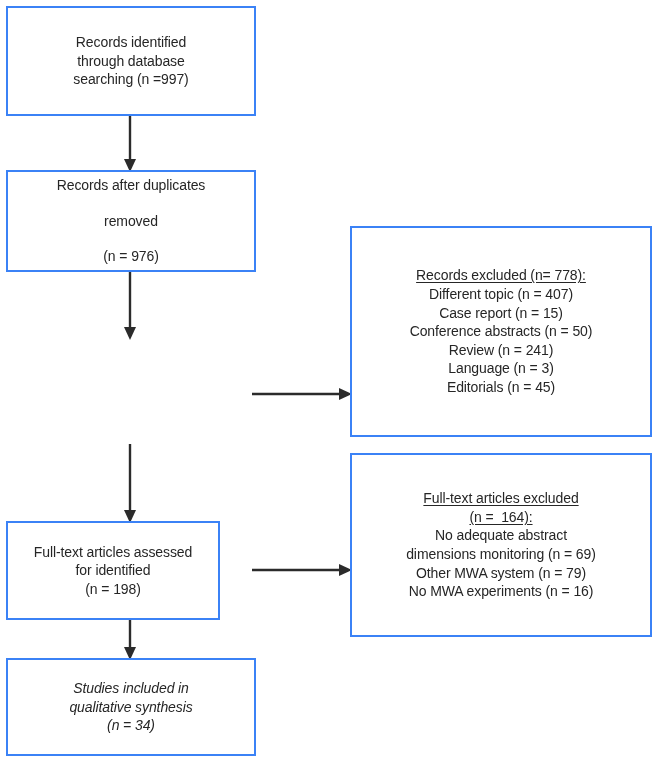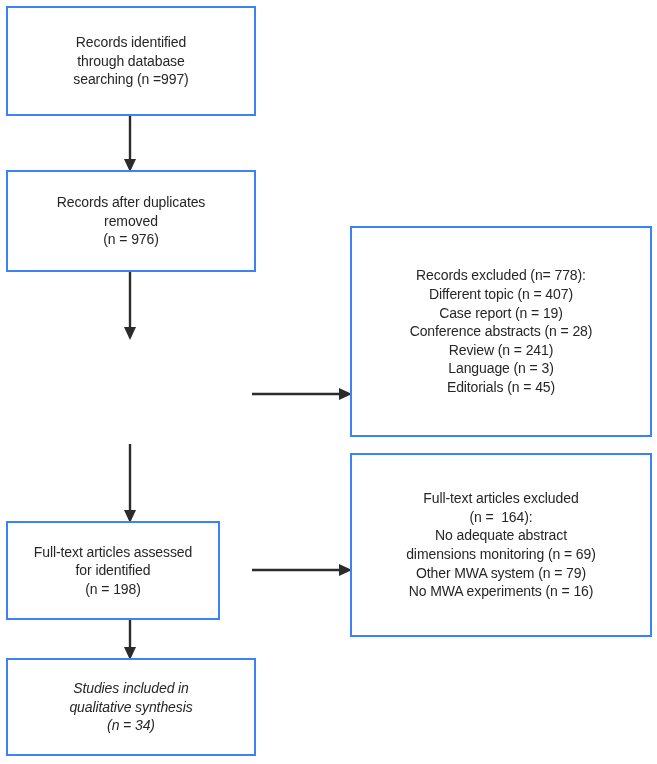--- a/index.html
+++ b/index.html
@@ -31,26 +31,27 @@
     font-size: 14px;
     line-height: 1.33;
     letter-spacing: -0.1px;
     padding: 2px 6px;
   }
   .node .line {
     display: block;
     white-space: pre;
   }
   .node .line.underline {
+    text-decoration: underline;
     text-underline-offset: 2px;
   }
 
   
   #box-identified { left: 6px;  top: 6px;   width: 250px; height: 110px; }
-  #box-duplicates { left: 6px;  top: 170px; width: 250px; height: 102px; }
+  #box-duplicates { left: 6px;  top: 170px; width: 250px; height: 102px; gap: 17px; }
   #box-screened   { left: 6px;  top: 337px; width: 250px; height: 111px; }
   #box-fulltext   { left: 6px;  top: 521px; width: 214px; height: 99px;  }
   #box-included   { left: 6px;  top: 658px; width: 250px; height: 98px; font-style: italic;  }
 
   
   #box-records-excluded   { left: 350px; top: 226px; width: 302px; height: 211px; }
   #box-fulltext-excluded  { left: 350px; top: 453px; width: 302px; height: 184px; }
 
   
   .conn {
@@ -126,22 +127,22 @@
 
   <div class="node" id="box-included">
     <span class="line">Studies included in</span>
     <span class="line">qualitative synthesis</span>
     <span class="line">(n = 34)</span>
   </div>
 
   <div class="node" id="box-records-excluded">
     <span class="line underline">Records excluded (n= 778):</span>
     <span class="line">Different topic (n = 407)</span>
-    <span class="line">Case report (n = 19)</span>
-    <span class="line">Conference abstracts (n = 28)</span>
+    <span class="line">Case report (n = 15)</span>
+    <span class="line">Conference abstracts (n = 50)</span>
     <span class="line">Review (n = 241)</span>
     <span class="line">Language (n = 3)</span>
     <span class="line">Editorials (n = 45)</span>
   </div>
 
   <div class="node" id="box-fulltext-excluded">
     <span class="line underline">Full-text articles excluded</span>
     <span class="line underline">(n =  164):</span>
     <span class="line">No adequate abstract</span>
     <span class="line">dimensions monitoring (n = 69)</span>

